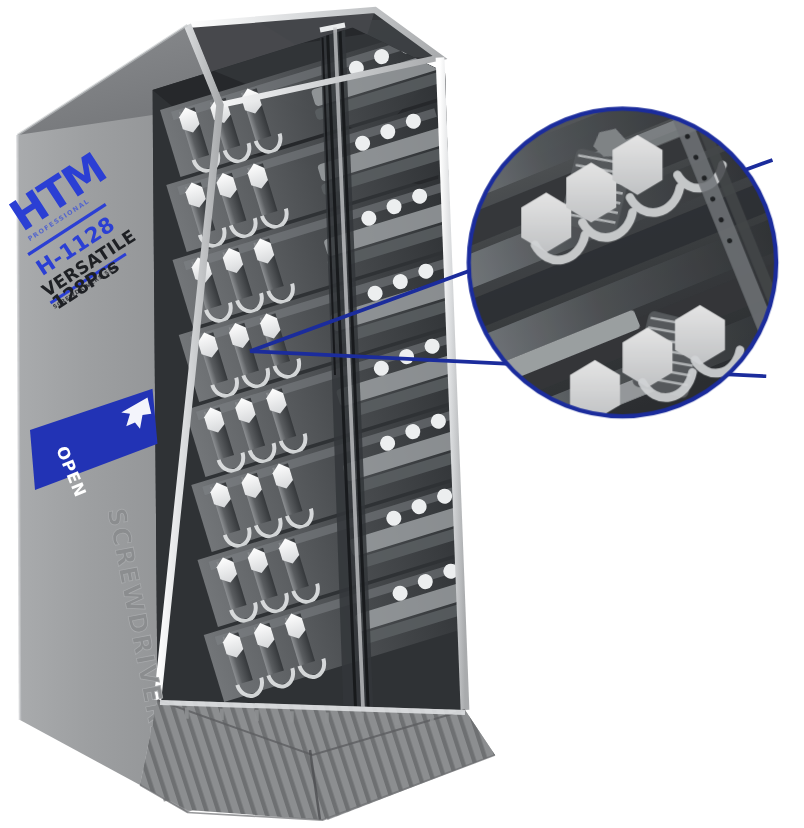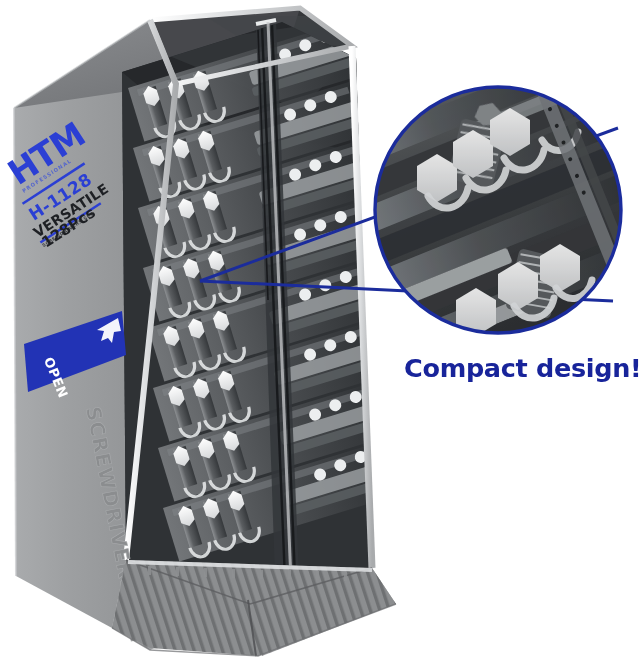--- a/index.html
+++ b/index.html
@@ -462,15 +462,14 @@
         </g>
 
         <rect x="370" y="82" width="260" height="260" fill="#000000" opacity="0.10"></rect>
       </g>
       <circle cx="498" cy="210" r="123" fill="none" stroke="#1b2c9c" stroke-width="3.4"></circle>
     </g>
   </svg>
 
   <div class="open-label">OPEN</div>
 
-  <div class="callout-text">Compact design!</div>
 
 </div>
 
 </body></html>

